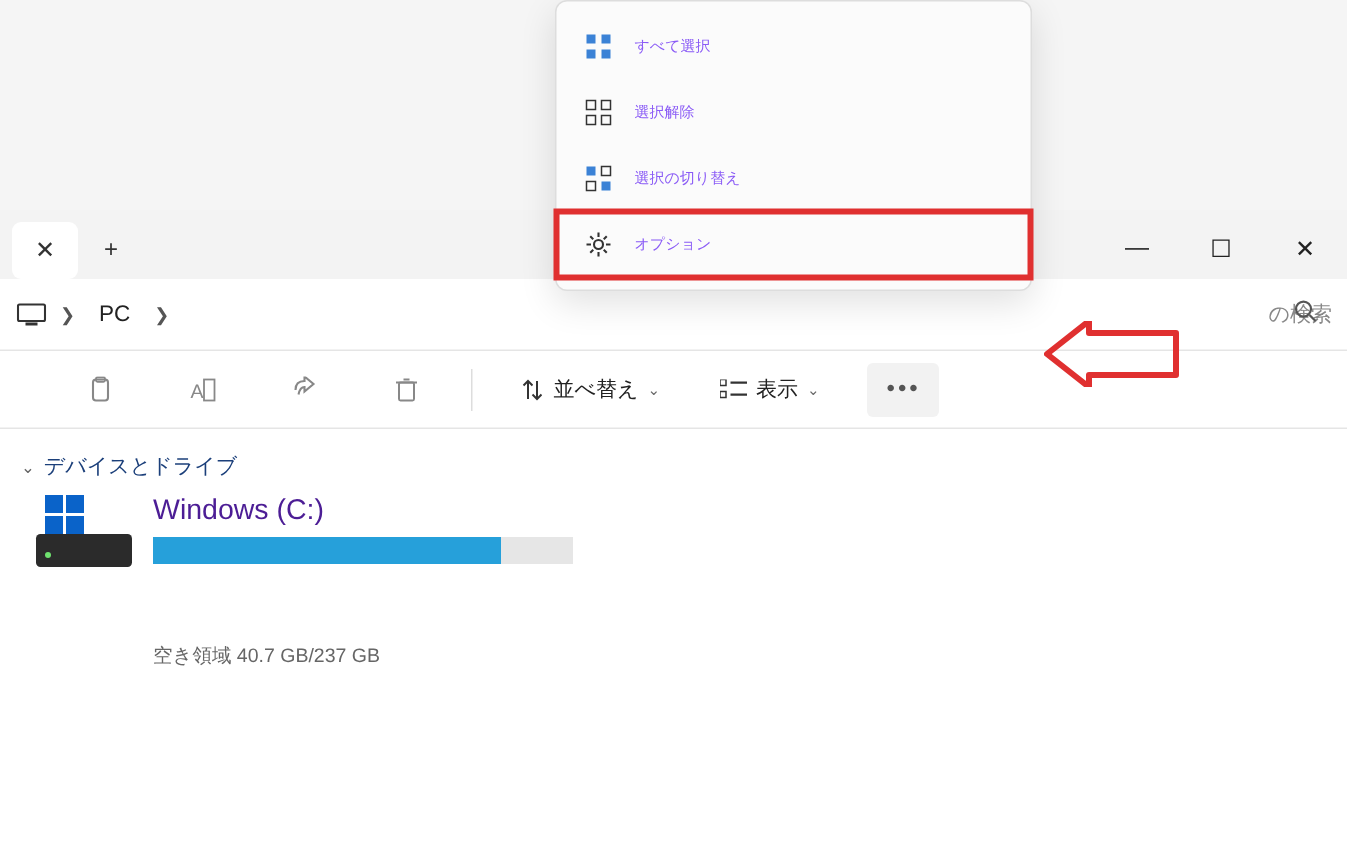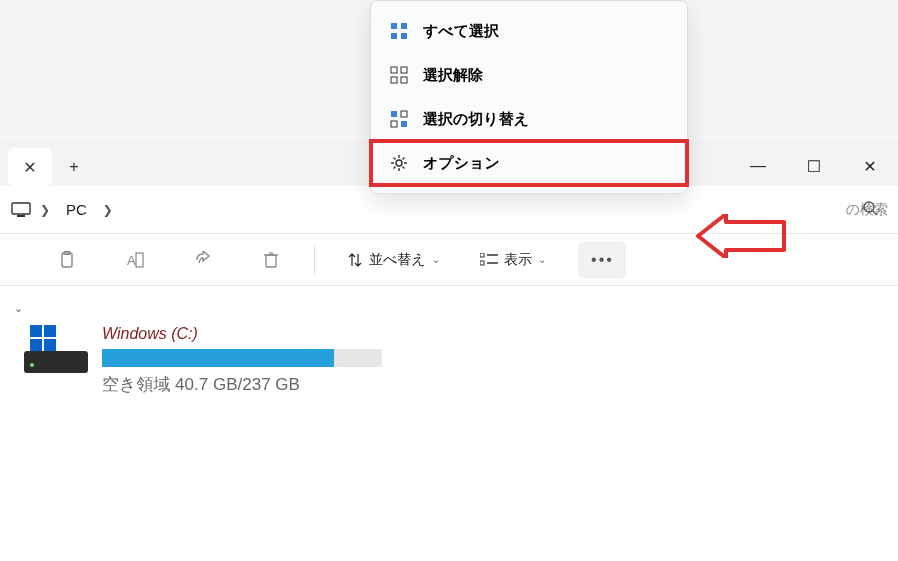--- a/index.html
+++ b/index.html
@@ -42,28 +42,28 @@
   .drive-icon .disk { position:absolute; bottom:0; left:0; width:64px; height:22px; background:#2b2b2b; border-radius:3px; }
   .drive-icon .led { position:absolute; bottom:6px; left:6px; width:4px; height:4px; background:#6fe26f; border-radius:50%; }
   .drive-icon .winlogo { position:absolute; top:0; left:6px; width:26px; height:26px; }
   .winlogo .q { position:absolute; width:12px; height:12px; background:#0a63c9; }
   .winlogo .q:nth-child(1){top:0;left:0}
   .winlogo .q:nth-child(2){top:0;left:14px}
   .winlogo .q:nth-child(3){top:14px;left:0}
   .winlogo .q:nth-child(4){top:14px;left:14px}
 
   .drive-meta { display:flex; flex-direction:column; gap:6px; }
-  .drive-name { font-size:16px; color:#7f1d1d;font-style:italic; }
+  .drive-name { font-size:19px; color:#4c1d95; }
   .usage-bar { width:280px; height:18px; background:#e6e6e6; position:relative; }
   .usage-fill { height:100%; background:#26a0da; }
-  .drive-free { font-size:17px; color:#666; }
+  .drive-free { font-size:13px; color:#666;margin-top:46px; }
 
   
   .menu { position:absolute; left:370px; top:0; width:318px; background:#fbfbfb; border:1px solid #ddd; border-radius:8px; box-shadow:0 8px 24px rgba(0,0,0,.12); padding:8px 0; z-index:10;}
-  .menu-item { height:44px; display:flex; align-items:center; gap:14px; padding:0 18px; font-size:15px; color:#000000;font-weight:bold;}
+  .menu-item { height:44px; display:flex; align-items:center; gap:14px; padding:0 18px; font-size:10px; color:#8b5cf6;}
   .menu-item.highlight { outline:4px solid #e03030; outline-offset:-2px; }
   .menu-icon { width:20px; height:20px; display:flex; align-items:center; justify-content:center; color:#333;}
 
   
   .arrow { position:absolute; left:696px; top:214px; z-index:11;}
   .arrow svg { display:block; }
 
   .hidden-search-label { color:#888; font-size:14px;}
 </style>
 </head>
@@ -160,20 +160,21 @@
       <span class="caret">⌄</span>
     </div>
     <div class="tool more" style="width:48px;">
       <span style="letter-spacing:2px;">•••</span>
     </div>
   </div>
 
   <div class="content">
     <div class="section-header">
       <span class="chev2">⌄</span>
+      <span>デバイスとドライブ</span>
     </div>
     <div class="drive-row">
       <div class="drive-icon">
         <div class="winlogo">
             <div class="q"></div>
             <div class="q"></div>
             <div class="q"></div>
             <div class="q"></div>
           </div>
         <div class="disk"></div>

